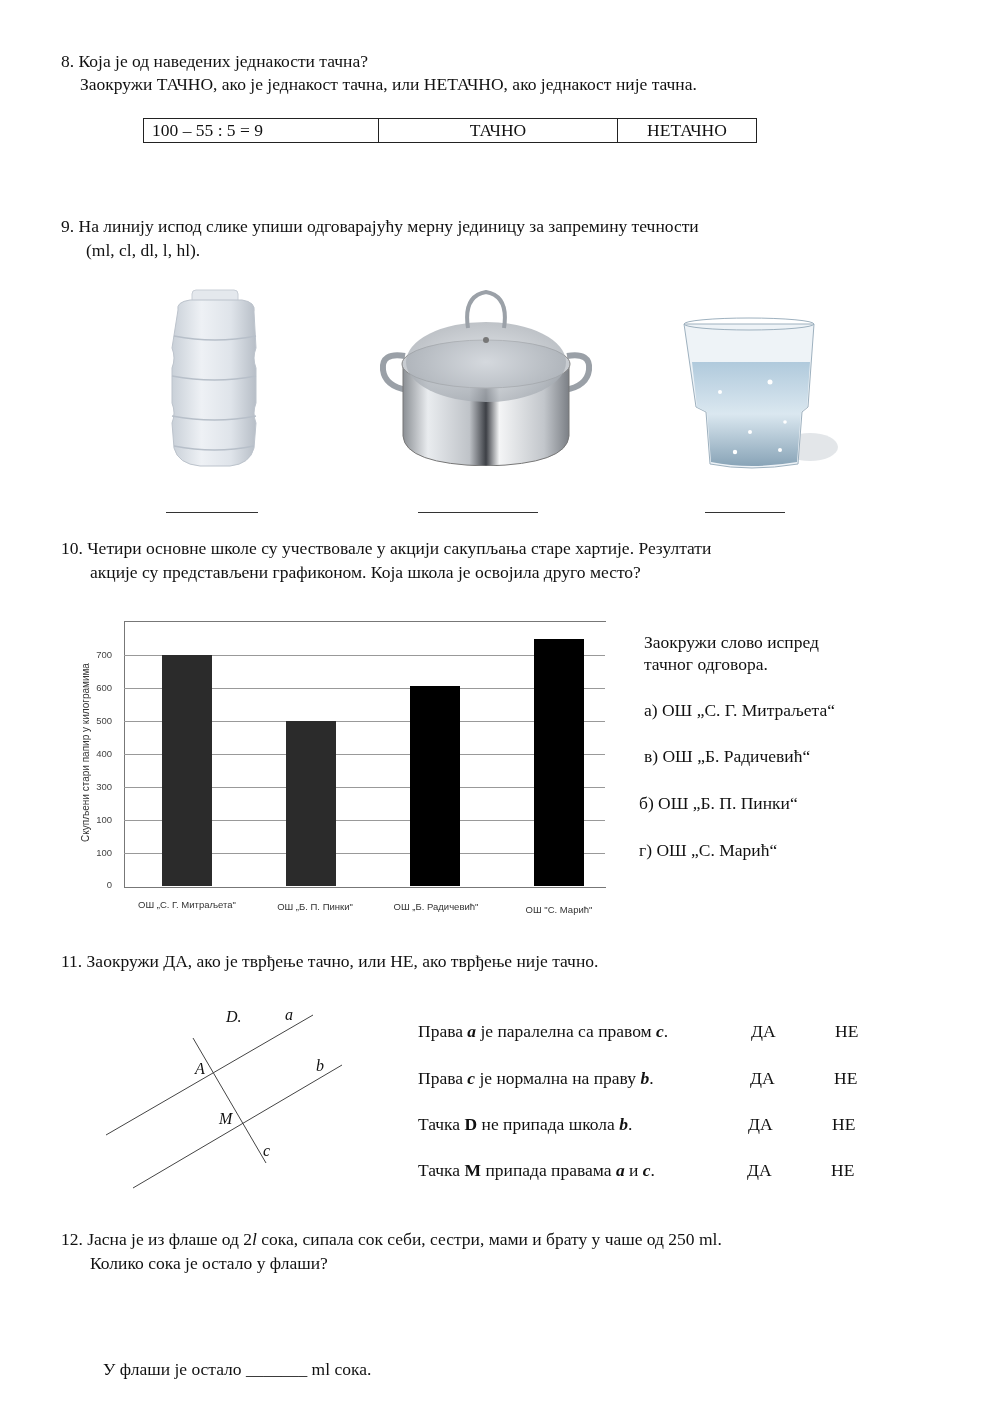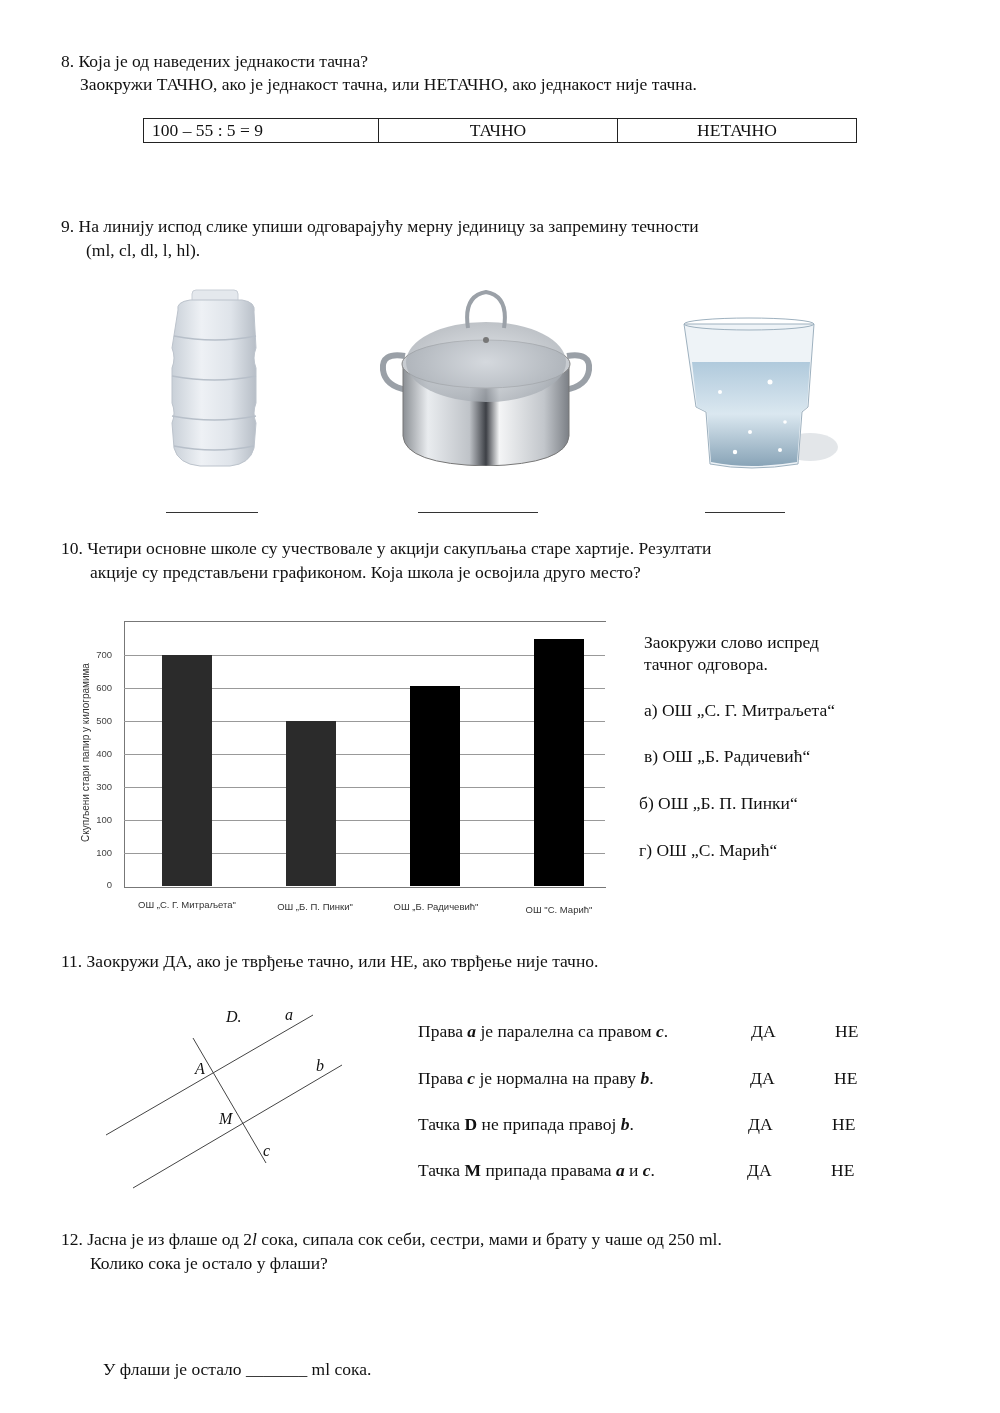--- a/index.html
+++ b/index.html
@@ -1,20 +1,20 @@
 <!DOCTYPE html>
 <html><head>
 <meta charset="utf-8">
 <style>
   html, body { margin:0; padding:0; background:#ffffff; }
   body { width:1000px; height:1413px; position:relative; overflow:hidden;
          font-family:"Liberation Serif", serif; color:#111; font-size:17.5px; }
   .abs { position:absolute; white-space:nowrap; }
   .q { line-height:23px;text-align:right; }
-  table.eq { position:absolute; left:143px; top:118px; width:714px; border-collapse:collapse; font-size:17.5px;padding-left:19px; }
+  table.eq { position:absolute; left:143px; top:118px; width:614px; border-collapse:collapse; font-size:17.5px;padding-left:19px; }
   table.eq td { border:1px solid #222; height:23px; padding:0 8px; line-height:23px; }
   table.eq td.c { text-align:center; }
   .blank { position:absolute; height:0; border-top:1.3px solid #333; }
   .chart-frame { position:absolute; left:124px; top:621px; width:481px; height:265px;
                  border-top:1px solid #777; border-left:1px solid #777; border-bottom:1px solid #777; }
   .grid { position:absolute; left:124px; width:481px; height:0; border-top:1px solid #999; }
   .ytick { position:absolute; left:88px; width:24px; text-align:right; font-family:"Liberation Sans", sans-serif; font-size:9.5px; color:#444; }
   .bar { position:absolute; width:50px; }
   .xcat { position:absolute; font-family:"Liberation Sans", sans-serif; font-size:9.5px; color:#333; text-align:center; width:140px; }
   .ylabel { position:absolute; left:-45px; top:747px; width:260px; transform:rotate(-90deg); transform-origin:center;
@@ -166,21 +166,21 @@
   <div class="abs q opt" style="left:751px;top:1020px;">ДА</div>
   <div class="abs q opt" style="left:835px;top:1020px;">НЕ</div>
 
   <div class="abs q" style="left:418px;top:1067px;">
     <span>Права </span><b><i>c</i></b><span> је нормална на праву </span><b><i>b</i></b><span>.</span>
   </div>
   <div class="abs q opt" style="left:750px;top:1067px;">ДА</div>
   <div class="abs q opt" style="left:834px;top:1067px;">НЕ</div>
 
   <div class="abs q" style="left:418px;top:1113px;">
-    <span>Тачка </span><b>D</b><span> не припада правој </span><b><i>b</i></b><span>.</span>
+    <span>Тачка </span><b>D</b><span> не припада школа </span><b><i>b</i></b><span>.</span>
   </div>
   <div class="abs q opt" style="left:748px;top:1113px;">ДА</div>
   <div class="abs q opt" style="left:832px;top:1113px;">НЕ</div>
 
   <div class="abs q" style="left:418px;top:1159px;">
     <span>Тачка </span><b>M</b><span> припада правама </span><b><i>a</i></b><span> и </span><b><i>c</i></b><span>.</span>
   </div>
   <div class="abs q opt" style="left:747px;top:1159px;">ДА</div>
   <div class="abs q opt" style="left:831px;top:1159px;">НЕ</div>
 </div>

